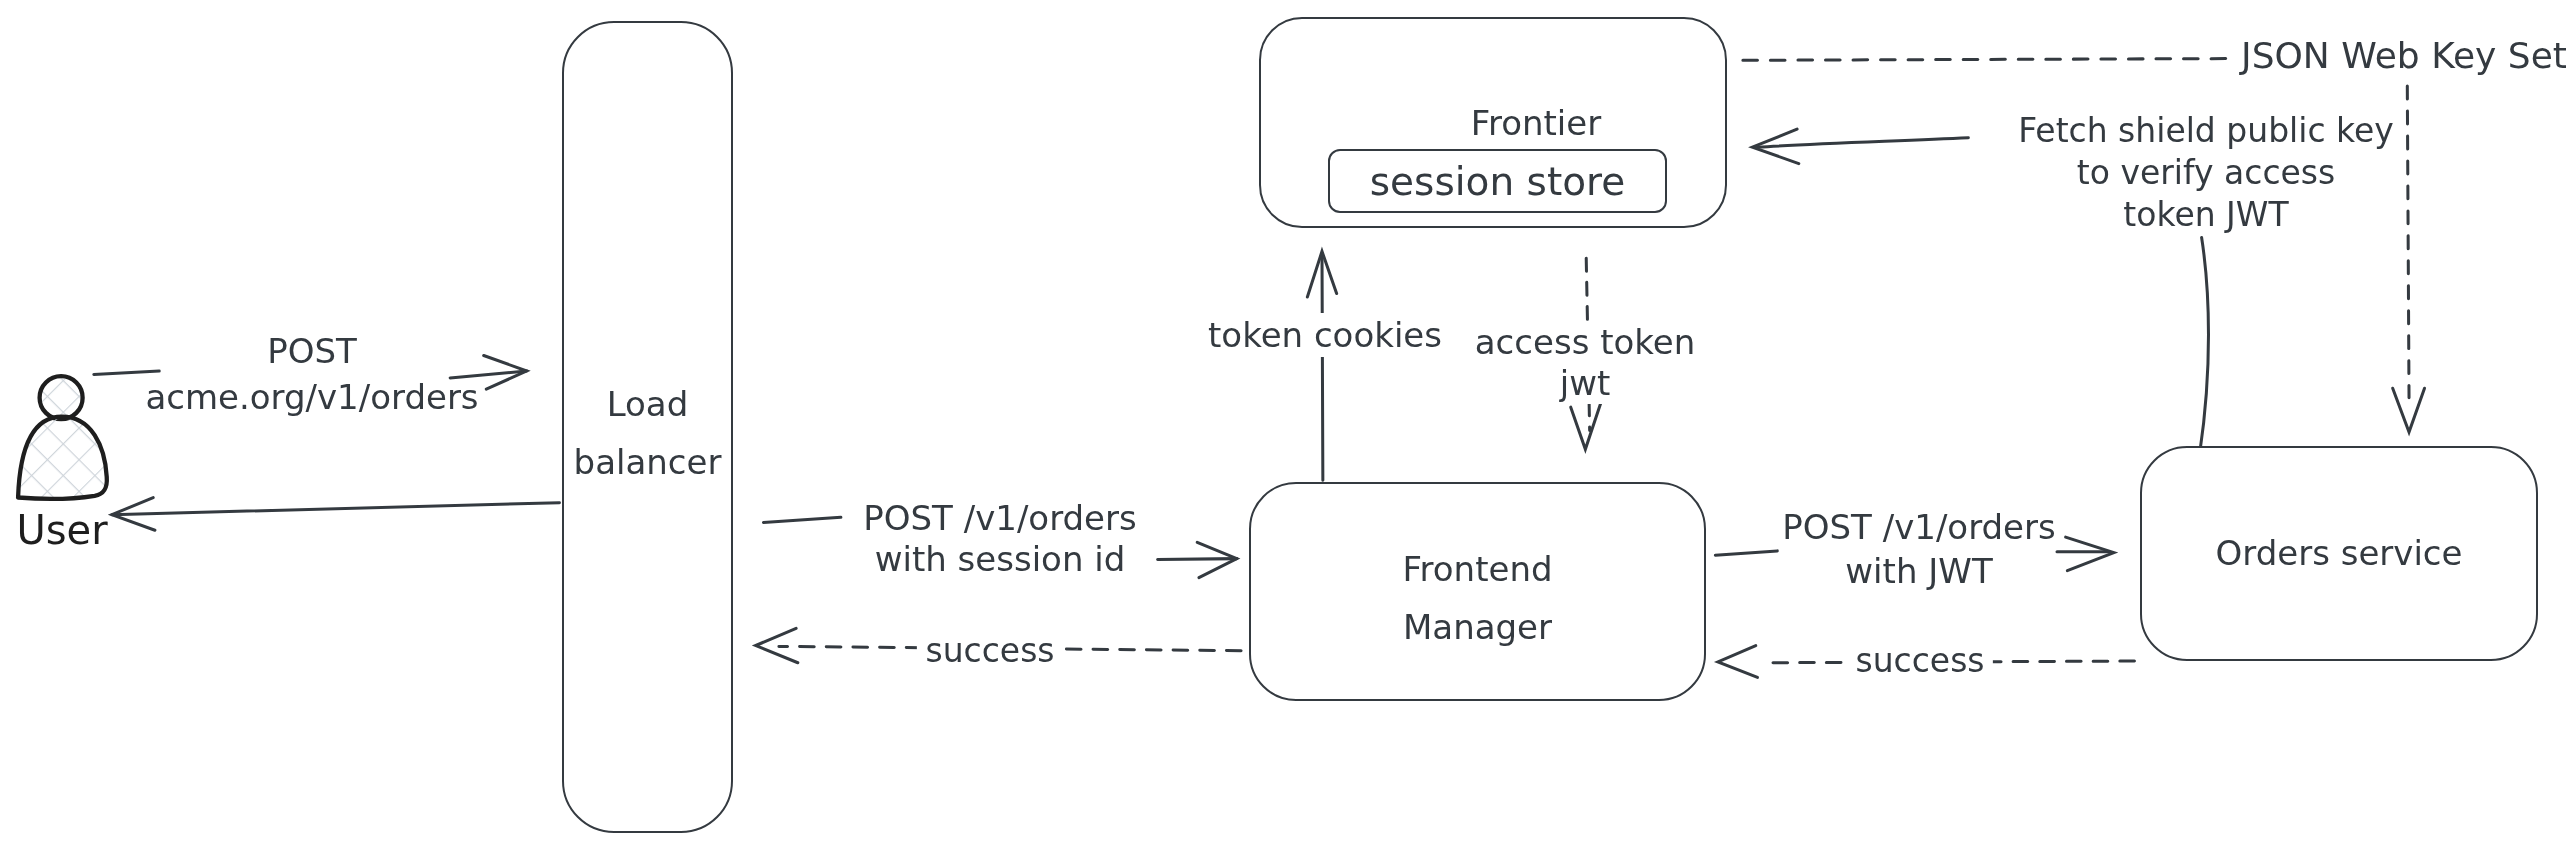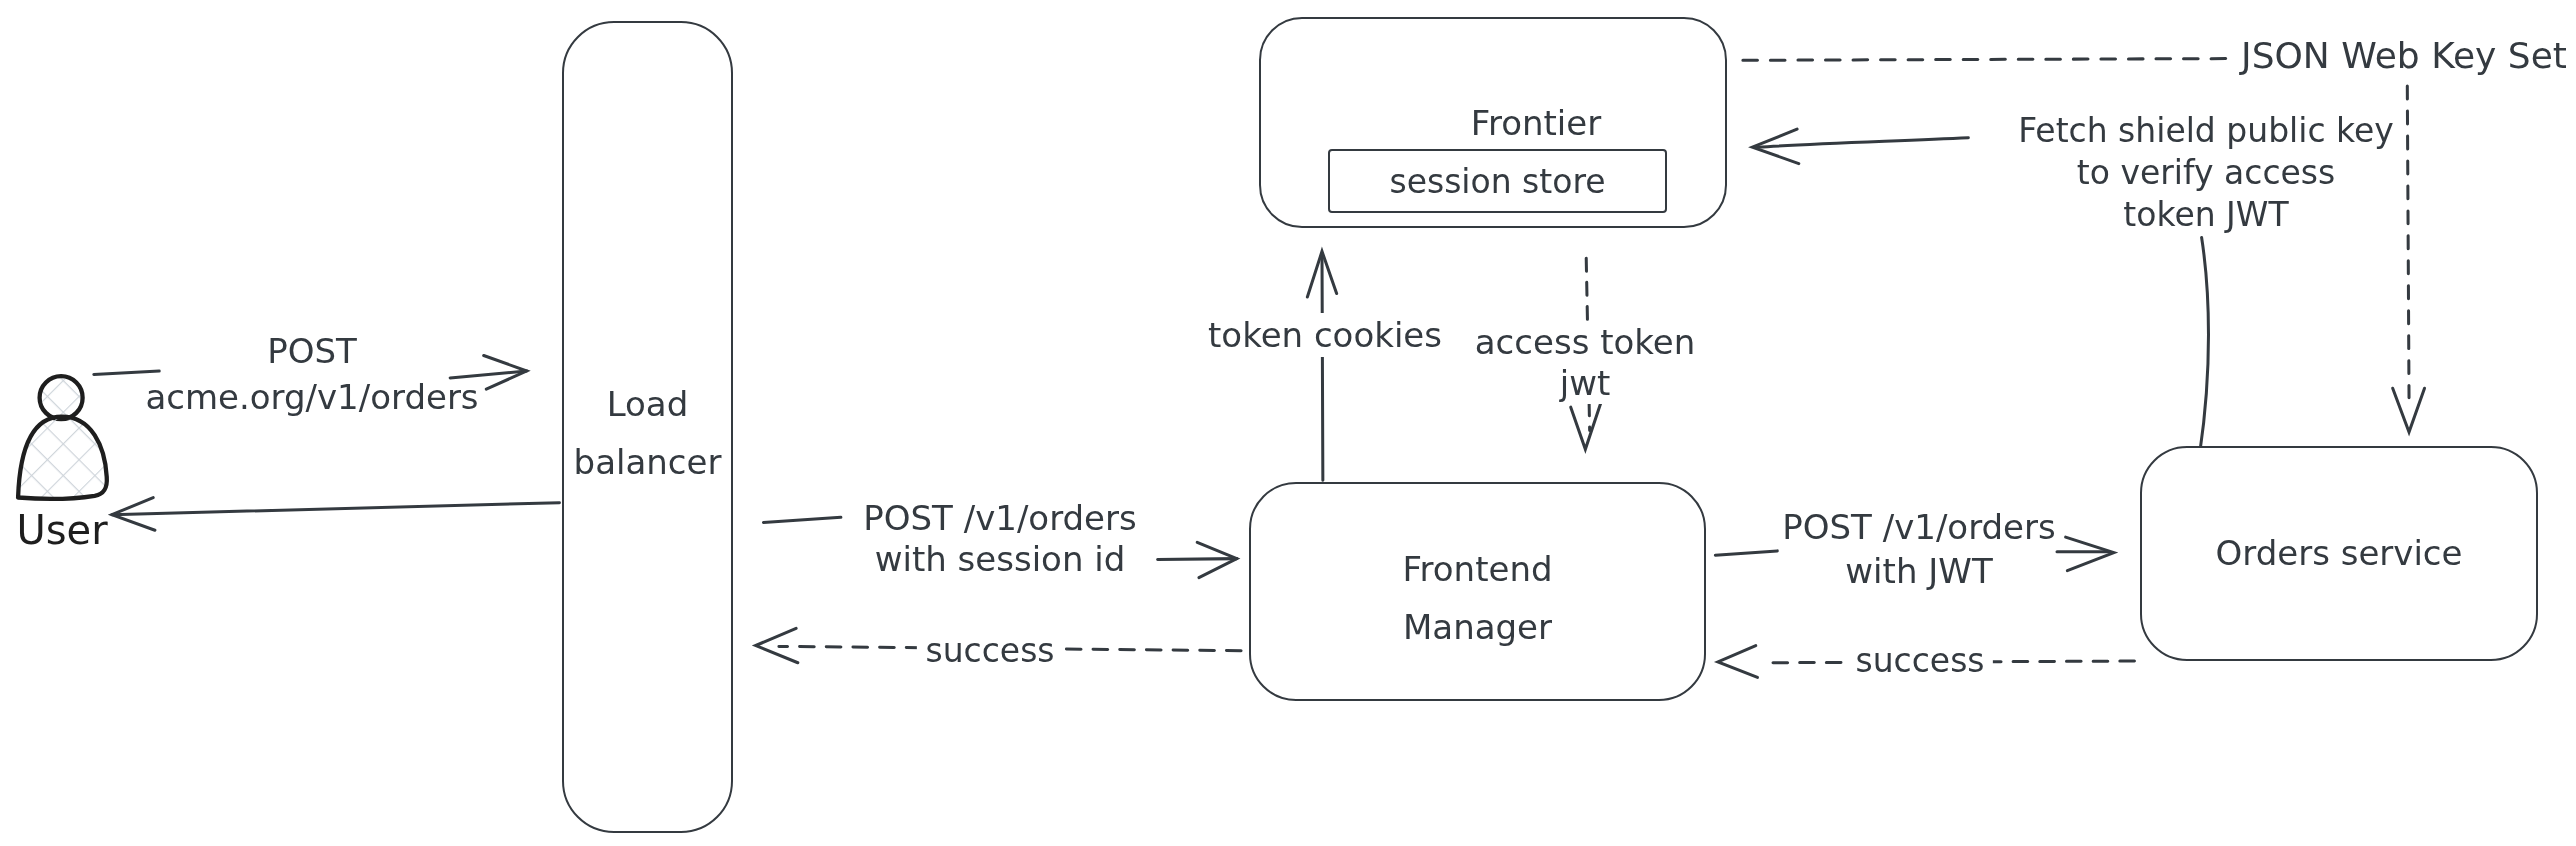--- a/index.html
+++ b/index.html
@@ -109,21 +109,21 @@
 
   <div class="node" style="left:562px;top:20.7px;width:171px;height:812px;border-radius:52px;">
     <div class="node-label">
       <span class="row">Load</span>
       <span class="row">balancer</span>
     </div>
   </div>
 
   <div class="node" style="left:1259px;top:17px;width:468px;height:211px;border-radius:43px;"></div>
   <div class="lbl" style="left:1493px;top:101px;margin-left:43px;">Frontier</div>
-  <div class="node" style="left:1328px;top:149px;width:339px;height:64px;border-radius:4px;font-size:33px;">
+  <div class="node" style="left:1328px;top:149px;width:339px;height:64px;border-radius:12px;font-size:39px;">
     <span>session store</span>
   </div>
 
   <div class="node" style="left:1249px;top:482px;width:457px;height:219px;border-radius:47px;">
     <div class="node-label">
       <span class="row">Frontend</span>
       <span class="row">Manager</span>
     </div>
   </div>
 

